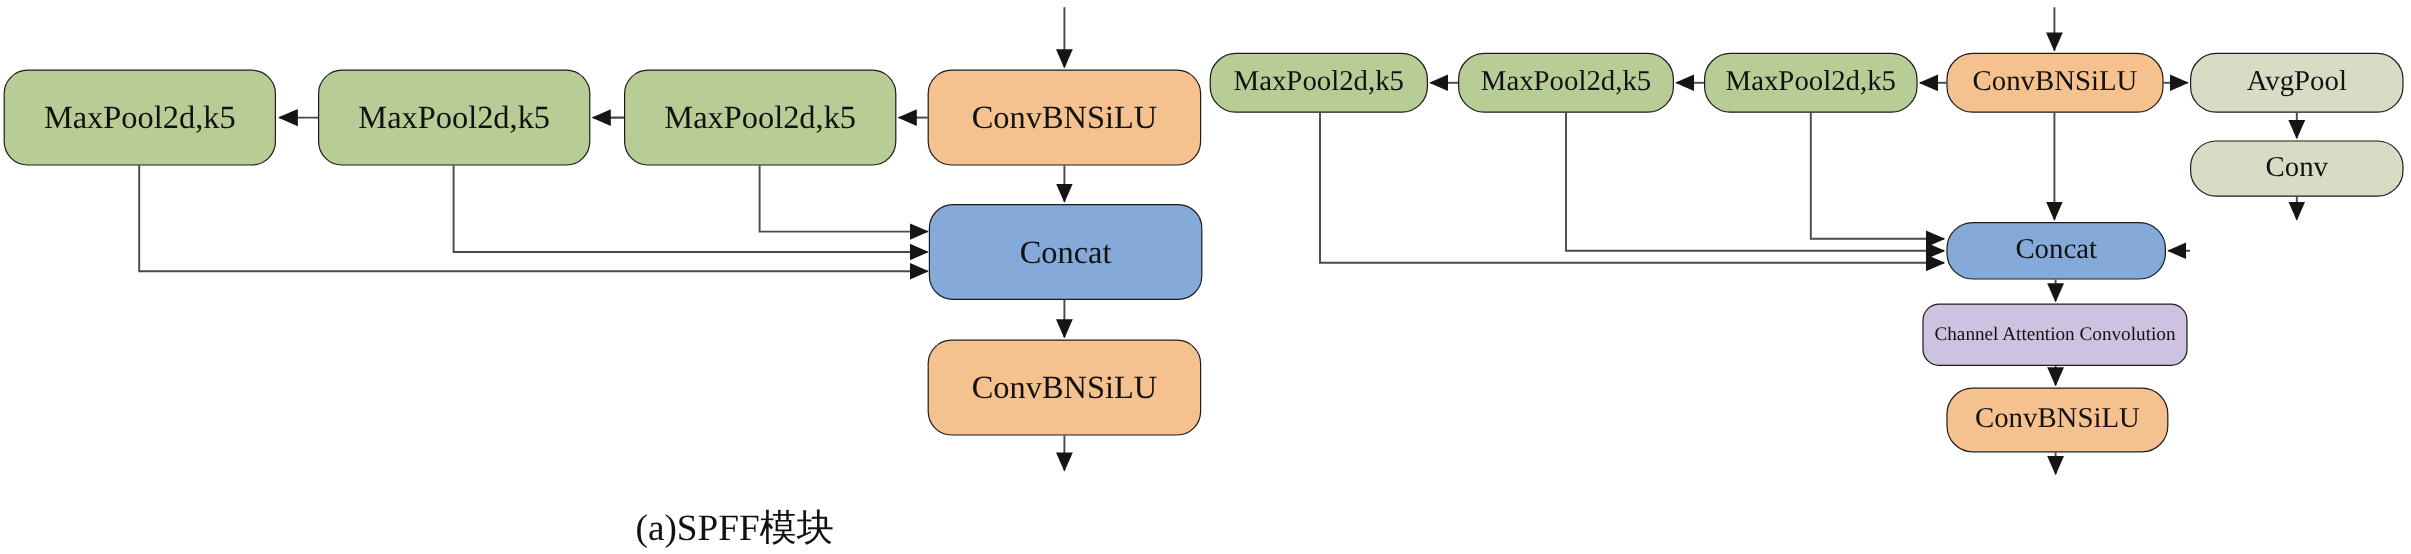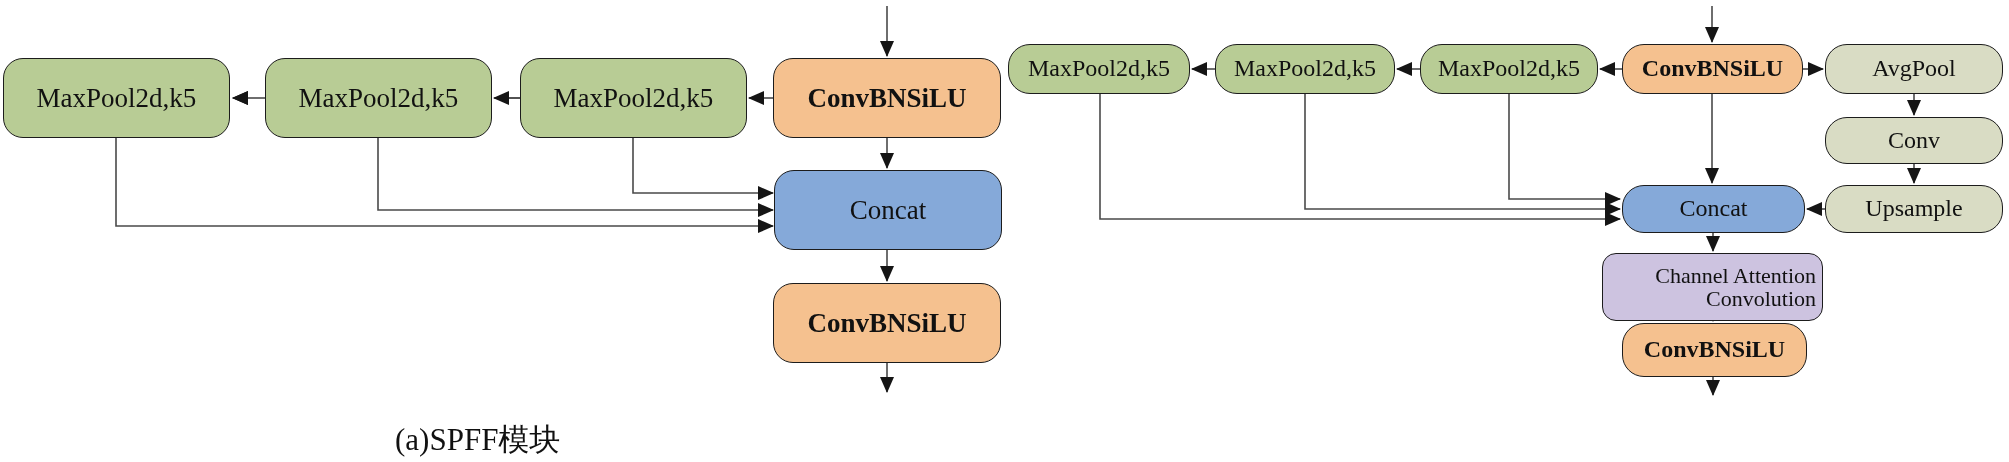--- a/index.html
+++ b/index.html
@@ -11,26 +11,26 @@
   svg.wires path.wire{stroke:var(--wire,#4a4a4a);stroke-width:1.6;fill:none;}
   svg.wires marker path{fill:var(--arrowhead,#151515);}
   .node{
     position:absolute;box-sizing:border-box;z-index:2;
     display:flex;align-items:center;justify-content:center;text-align:right;
     border:1.6px solid var(--border,#1c1c1c);line-height:1.05;
   }
   .lg{height:80px;border-radius:20px;font-size:27px;}
   .sm{height:50px;border-radius:22px;font-size:24px;}
   .green{background:var(--node-green,#b8cc95);}
-  .orange{background:var(--node-orange,#f5c18f);font-weight:bold;}
+  .orange{background:var(--node-orange,#f5c18f);}
   .blue{background:var(--node-blue,#85a9d9);}
   .pale{background:var(--node-pale,#d9dcc4);}
   .purple{background:var(--node-purple,#cdc3e0);}
-  .cac{height:68px;border-radius:14px;font-size:22px;padding:0 6px;}
-  .caption{position:absolute;z-index:2;width:300px;text-align:left;font-size:31px;}
+  .cac{height:52px;border-radius:14px;font-size:16px;padding:0 6px;}
+  .caption{position:absolute;z-index:2;width:300px;text-align:right;font-size:31px;}
 </style>
 </head>
 <body>
 
 <div class="canvas">
 
   <svg class="wires" viewBox="0 0 2009 462">
     <defs>
       <marker id="ah" markerUnits="userSpaceOnUse" markerWidth="16" markerHeight="14" refX="15" refY="7" orient="auto">
         <path d="M0,0 L16,7 L0,14 Z"></path>
@@ -97,23 +97,20 @@
     </div>
   <div class="node sm orange" style="left:1622px;top:44px;width:181px;">
       <span>ConvBNSiLU</span>
     </div>
   <div class="node sm pale" style="left:1825px;top:44px;width:178px;">
       <span>AvgPool</span>
     </div>
   <div class="node sm pale" style="left:1825px;top:117px;width:178px;height:47px;">
       <span>Conv</span>
     </div>
-  <div class="node sm pale" style="left:1825px;top:185px;width:178px;height:48px;">
-      <span>Upsample</span>
-    </div>
   <div class="node sm blue" style="left:1622px;top:185px;width:183px;height:48px;">
       <span>Concat</span>
     </div>
   <div class="node purple cac" style="left:1602px;top:253px;width:221px;">
       <span>Channel Attention Convolution</span>
     </div>
   <div class="node sm orange" style="left:1622px;top:323px;width:185px;height:54px;">
       <span>ConvBNSiLU</span>
     </div>
 

